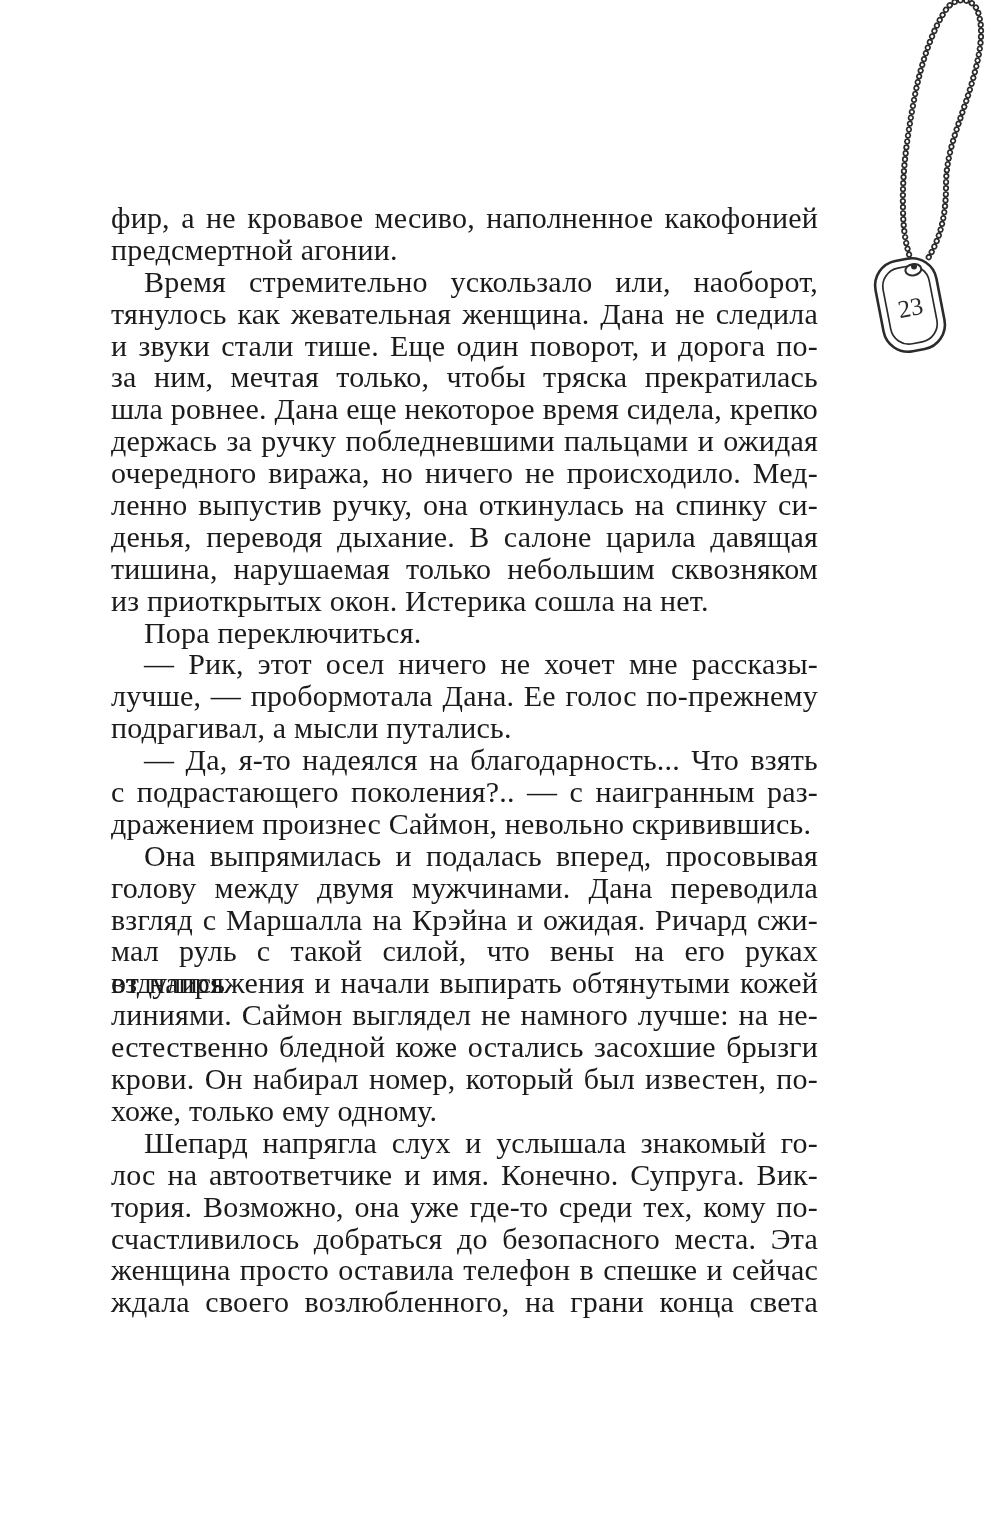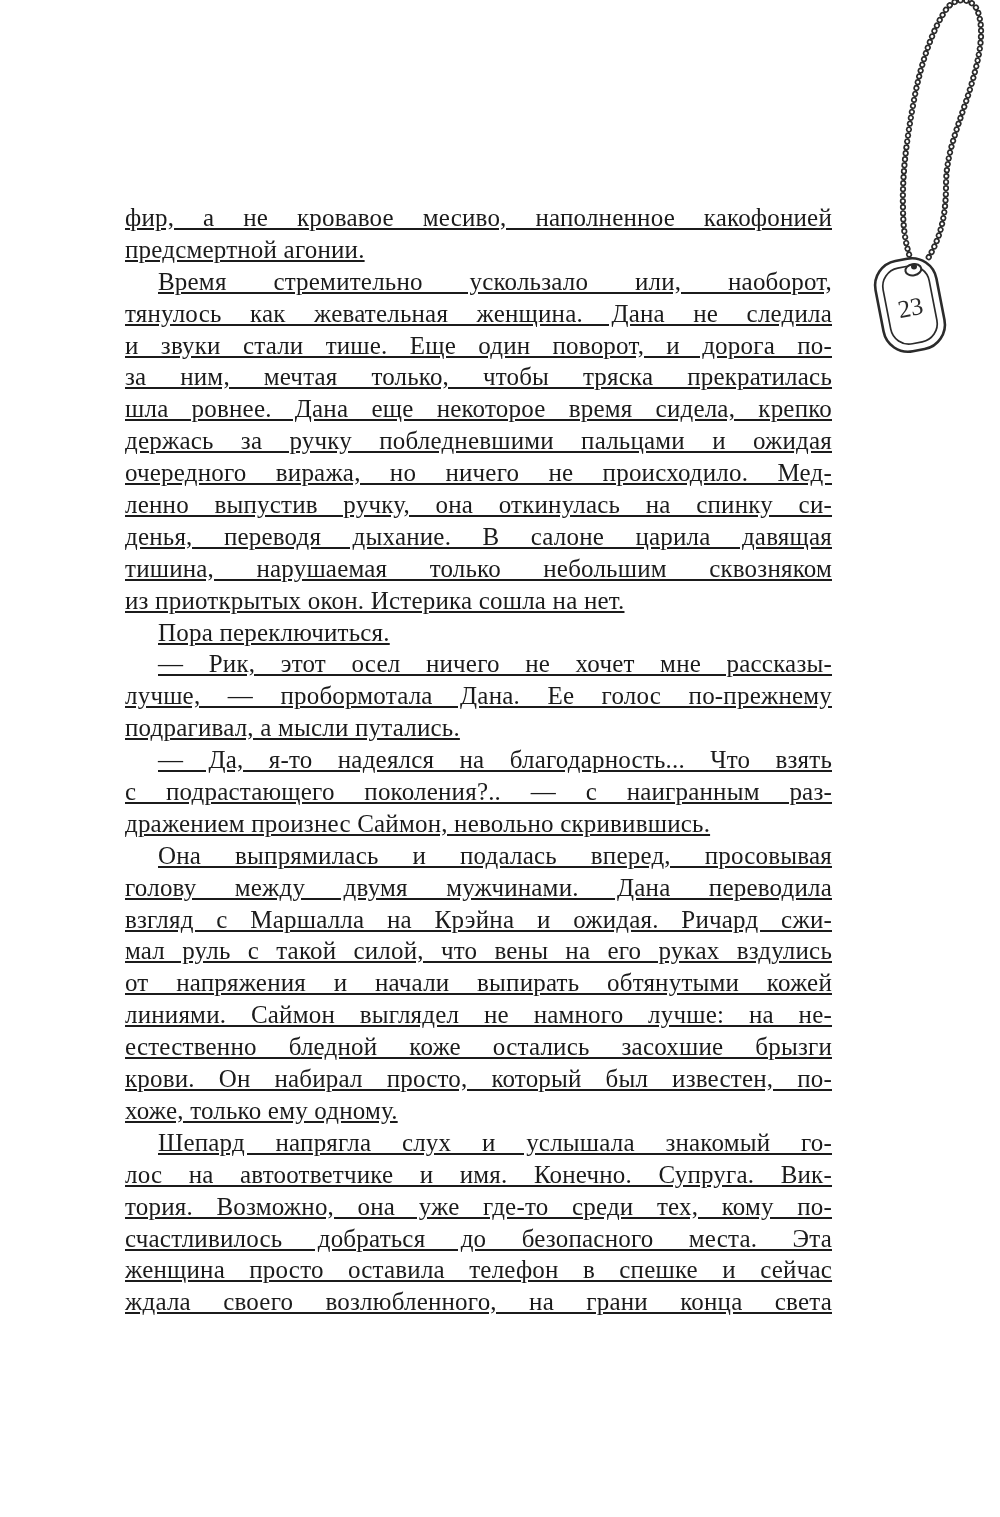--- a/index.html
+++ b/index.html
@@ -7,27 +7,26 @@
     position: relative;
     width: 1000px;
     height: 1517px;
     background: #ffffff;
     overflow: hidden;
     font-family: "Liberation Serif", "DejaVu Serif", serif;
     color: #1b1b1b;
   }
   .text-block {
     position: absolute;
-    left: 125px;
+    left: 111px;
     top: 202px;
     width: 707px;
-    font-size: 25px;
+    font-size: 30px;
     line-height: 31.9px;
     letter-spacing: 0.2px;
-    text-decoration: underline;
   }
   .text-line {
     text-align: justify;
     text-align-last: justify;
     white-space: normal;
     height: 31.9px;
     overflow: visible;
   }
   .text-line.indent { text-indent: 33px; }
   .text-line.end { text-align-last: left; }
@@ -97,21 +96,21 @@
       <div class="text-line indent">— Да, я-то надеялся на благодарность... Что взять</div>
       <div class="text-line">с подрастающего поколения?.. — с наигранным раз-</div>
       <div class="text-line end">дражением произнес Саймон, невольно скривившись.</div>
       <div class="text-line indent">Она выпрямилась и подалась вперед, просовывая</div>
       <div class="text-line">голову между двумя мужчинами. Дана переводила</div>
       <div class="text-line">взгляд с Маршалла на Крэйна и ожидая. Ричард сжи-</div>
       <div class="text-line">мал руль с такой силой, что вены на его руках вздулись</div>
       <div class="text-line">от напряжения и начали выпирать обтянутыми кожей</div>
       <div class="text-line">линиями. Саймон выглядел не намного лучше: на не-</div>
       <div class="text-line">естественно бледной коже остались засохшие брызги</div>
-      <div class="text-line">крови. Он набирал просто, который был известен, по-</div>
+      <div class="text-line">крови. Он набирал номер, который был известен, по-</div>
       <div class="text-line end">хоже, только ему одному.</div>
       <div class="text-line indent">Шепард напрягла слух и услышала знакомый го-</div>
       <div class="text-line">лос на автоответчике и имя. Конечно. Супруга. Вик-</div>
       <div class="text-line">тория. Возможно, она уже где-то среди тех, кому по-</div>
       <div class="text-line">счастливилось добраться до безопасного места. Эта</div>
       <div class="text-line">женщина просто оставила телефон в спешке и сейчас</div>
       <div class="text-line">ждала своего возлюбленного, на грани конца света</div>
     </div>
 
 </div>

